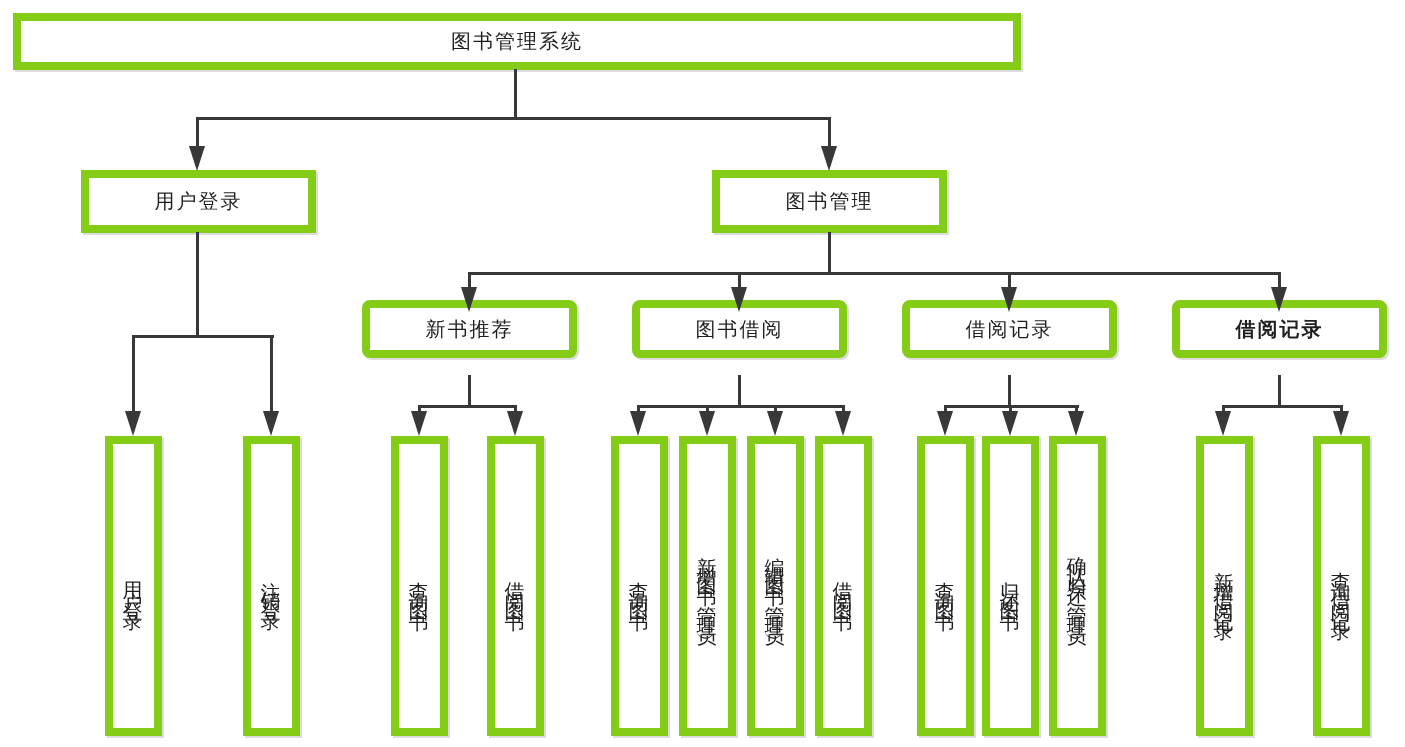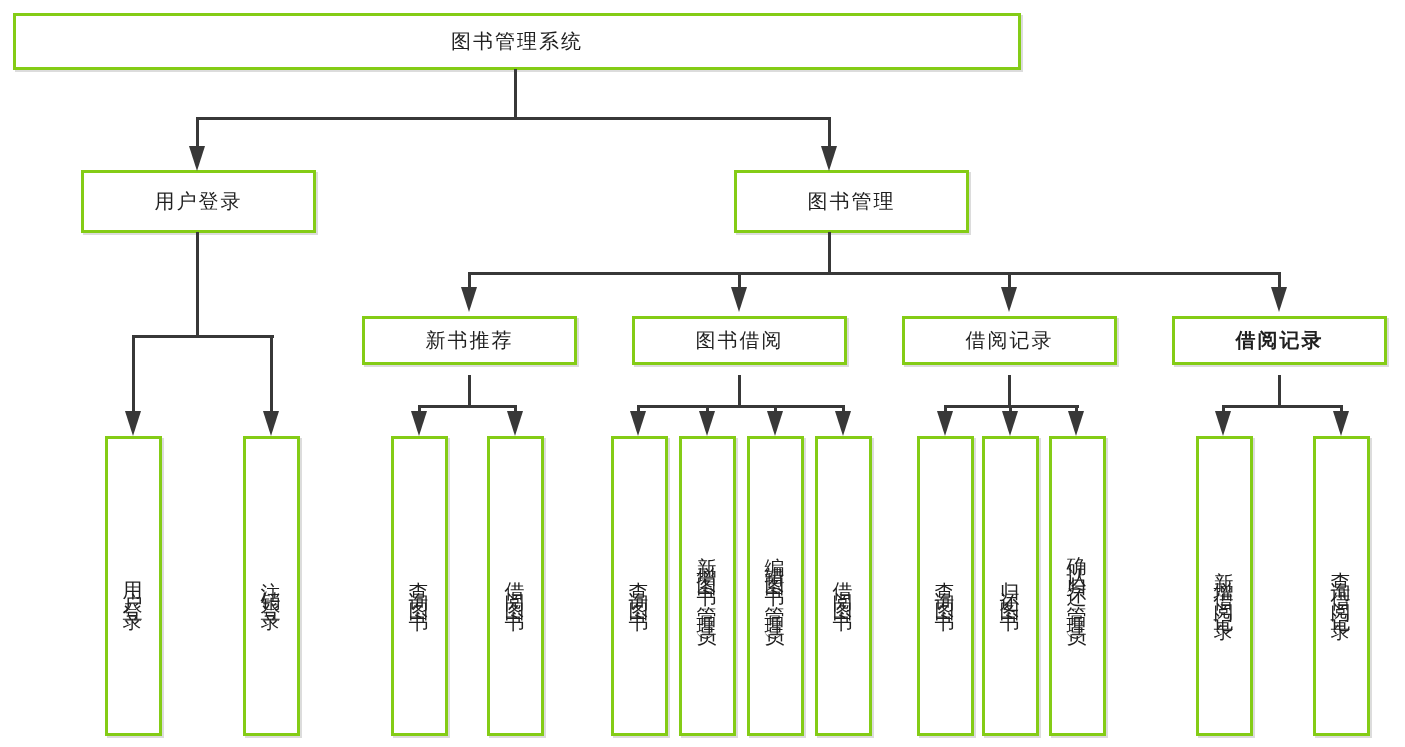--- a/index.html
+++ b/index.html
@@ -1,28 +1,28 @@
 <!DOCTYPE html>
 <html><head>
 <meta charset="utf-8">
 <style>
   html,body { margin:0; padding:0; background:#ffffff; }
   .canvas {
     position:relative; width:1405px; height:747px; background:#ffffff;
     font-family:"Liberation Sans", sans-serif; overflow:hidden;
   }
   .node {
-    position:absolute; background:#ffffff; border:3px solid #84cc16;
+    position:absolute; background:#ffffff; border:8px solid #84cc16;
     box-sizing:border-box; display:flex; align-items:center; justify-content:center;
     color:#1f1f1f; box-shadow:2px 2px 0 rgba(130,130,130,0.28);
   }
   .h-label { font-size:20px; letter-spacing:2px; white-space:nowrap; }
   .root { left:13px; top:13px; width:1008px; height:57px; }
   .l2   { top:170px; width:235px; height:63px; }
-  .l3   { top:316px; width:215px; height:49px; }
+  .l3   { top:300px; width:215px; height:58px;border-radius:8px; }
   .leaf { top:436px; width:57px; height:300px; }
   .v-text {
     writing-mode:vertical-rl; text-orientation:mixed;
     font-size:20px; letter-spacing:10px; white-space:nowrap; color:#1f1f1f;
   }
   .vl { position:absolute; width:3px;  background:#383838; }
   .hl { position:absolute; height:3px; background:#383838; }
   .arrow {
     position:absolute; width:0; height:0;
     border-left:8px solid transparent; border-right:8px solid transparent;
@@ -38,21 +38,21 @@
 
 <div class="canvas">
 
   <div class="node root">
     <span class="h-label">图书管理系统</span>
   </div>
 
   <div class="node l2" style="left:81px;">
     <span class="h-label">用户登录</span>
   </div>
-  <div class="node l2" style="left:712px;margin-left:22px;">
+  <div class="node l2" style="left:712px;">
     <span class="h-label">图书管理</span>
   </div>
 
   <div class="node l3" style="left:362px;">
     <span class="h-label">新书推荐</span>
   </div>
   <div class="node l3" style="left:632px;">
     <span class="h-label">图书借阅</span>
   </div>
   <div class="node l3" style="left:902px;">

